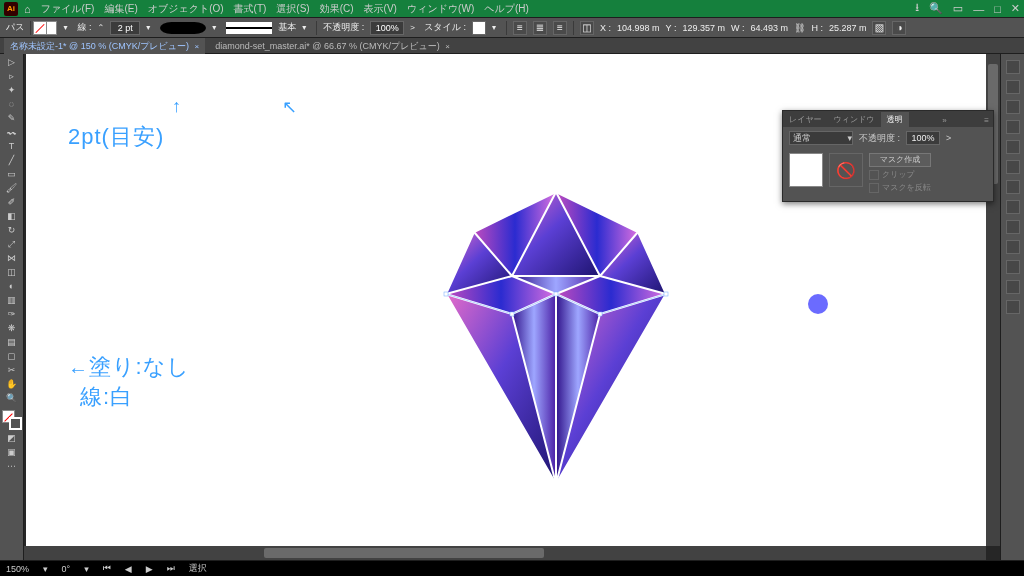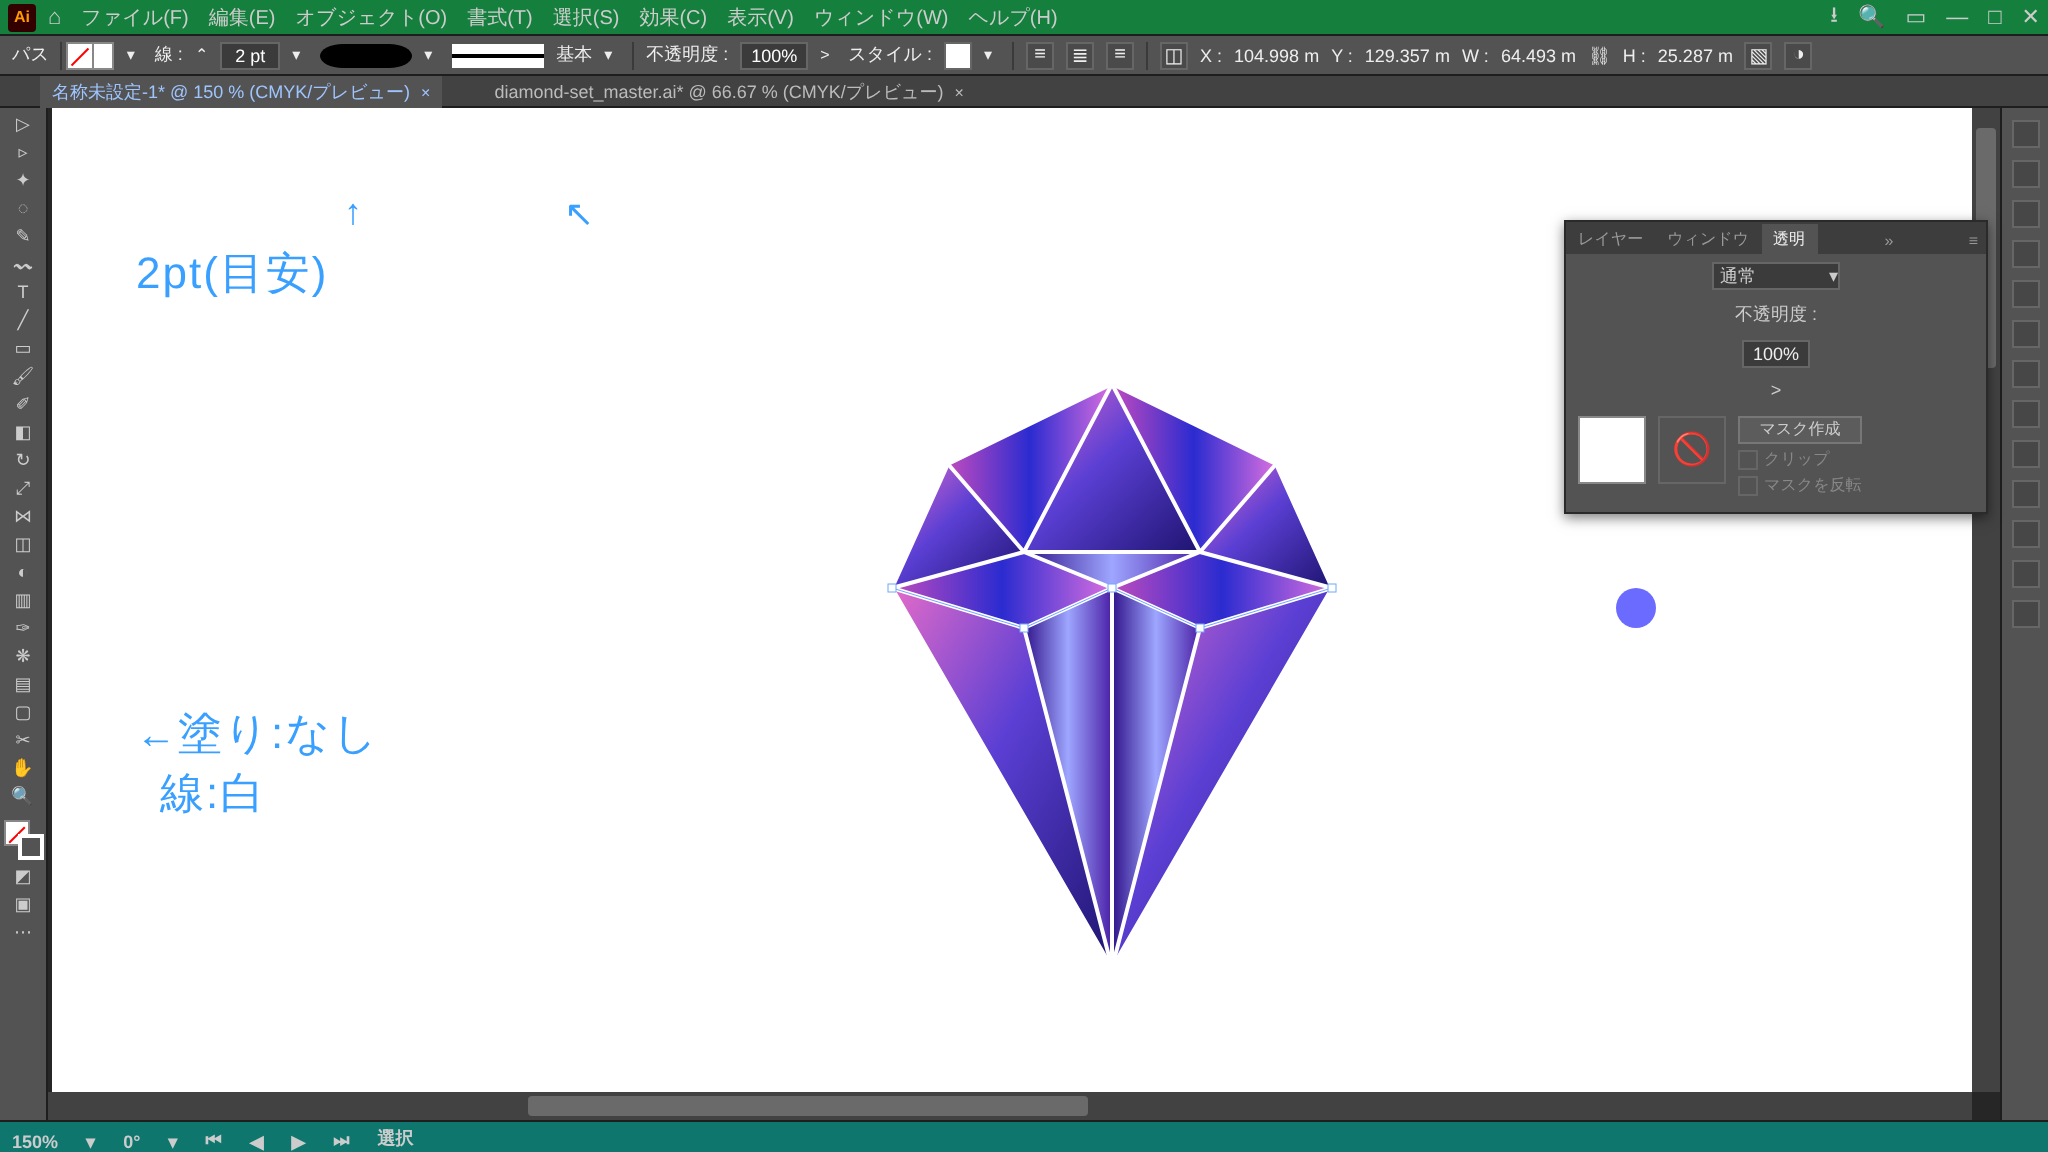--- a/index.html
+++ b/index.html
@@ -23,21 +23,21 @@
 .sw.white { background: #fff; }
 .num { width: 30px; height: 14px; background: #3b3b3b; border: 1px solid #666; color: #fff; text-align: center; line-height: 12px; }
 .brush { width: 46px; height: 12px; background: #000; border-radius: 50% / 100%; }
 .profile { width: 46px; height: 12px; background: #fff; display: flex; align-items: center; }
 .profile::before { content: ""; width: 100%; height: 2px; background: #000; }
 .drop { width: 8px; font-size: 8px; }
 .icn { width: 14px; height: 14px; display: flex; align-items: center; justify-content: center; font-size: 10px; background: #4a4a4a; border: 1px solid #666; }
 
 
 #doctabs { height: 16px; background: #424242; display: flex; align-items: center; padding-left: 4px; font-size: 9px; color: #bbb; gap: 4px; border-bottom: 1px solid #1e1e1e; }
-#doctabs .tab { padding: 0 6px; height: 16px; line-height: 16px; margin-left: 16px; }
+#doctabs .tab { padding: 0 6px; height: 16px; line-height: 16px; }
 #doctabs .tab.active { background: #535353; color: #9fc5ff; }
 #doctabs .x { font-size: 8px; margin-left: 3px; }
 
 
 #toolbox { position: absolute; left: 0; top: 54px; bottom: 16px; width: 24px; background: #535353; border-right: 1px solid #1e1e1e; display: flex; flex-direction: column; align-items: center; gap: 2px; padding-top: 2px; }
 #toolbox .tl { width: 10px; height: 10px; margin: 1px 0; display: flex; align-items: center; justify-content: center; font-size: 9px; }
 #toolbox .fillstroke { position: relative; width: 20px; height: 20px; margin-top: 4px; }
 .fs-fill { position: absolute; left: 0; top: 0; width: 13px; height: 13px; background: #fff; border: 1px solid #888; }
 .fs-fill::after { content: ""; position: absolute; left: 0; right: 0; top: 50%; border-top: 1px solid red; transform: rotate(-45deg); }
 .fs-stroke { position: absolute; right: 0; bottom: 0; width: 13px; height: 13px; background: #535353; border: 2px solid #fff; }
@@ -71,32 +71,32 @@
 #ann4 { left: 56px; top: 328px; }
 .ann-arrow { color: #39a0ff; font-size: 20px; display: inline-block; }
 .ann-arrowV { position: absolute; color: #39a0ff; font-size: 18px; }
 
 
 #transp-panel { position: absolute; right: 30px; top: 110px; width: 212px; background: #535353; border: 1px solid #2a2a2a; box-shadow: 0 2px 6px rgba(0,0,0,.5); font-size: 9px; }
 #transp-panel .tabs { display: flex; background: #3d3d3d; height: 16px; align-items: flex-end; }
 #transp-panel .tabs span { padding: 2px 6px; font-size: 8px; color: #999; }
 #transp-panel .tabs span.act { background: #535353; color: #eee; }
 #transp-panel .tabs .ext { margin-left: auto; padding: 2px 4px; }
-#transp-panel .row1 { display: flex; align-items: center; padding: 4px 6px; gap: 6px; flex-direction: column; }
+#transp-panel .row1 { display: flex; align-items: center; padding: 4px 6px; gap: 6px; }
 #transp-panel select, #transp-panel .opval { background: #3b3b3b; border: 1px solid #666; color: #eee; font-size: 9px; height: 14px; }
 #transp-panel .body { display: flex; padding: 4px 6px 8px; gap: 6px; align-items: flex-start; }
 #transp-panel .thumbx { width: 34px; height: 34px; border: 1px solid #888; background: #fff; }
 #transp-panel .maskx { width: 34px; height: 34px; border: 1px solid #666; display: flex; align-items: center; justify-content: center; color: #888; font-size: 16px; }
 #transp-panel .rcol { display: flex; flex-direction: column; gap: 2px; }
 #transp-panel .mkbtn { width: 62px; height: 14px; background: #5c5c5c; border: 1px solid #777; text-align: center; line-height: 12px; font-size: 8px; }
 #transp-panel .chk { font-size: 8px; color: #888; display: flex; align-items: center; gap: 3px; }
 #transp-panel .chk::before { content: ""; width: 8px; height: 8px; border: 1px solid #666; display: inline-block; }
 
 
-#statusbar { position: absolute; left: 0; right: 0; bottom: 0; height: 16px; background: #0f766e; display: flex; align-items: flex-end; padding: 0 6px; gap: 14px; font-size: 9px; color: #ccc; border-top: 1px solid #1e1e1e; font-weight: bold; }
+#statusbar { position: absolute; left: 0; right: 0; bottom: 0; height: 16px; background: #000000; display: flex; align-items: center; padding: 0 6px; gap: 14px; font-size: 9px; color: #ccc; border-top: 1px solid #1e1e1e; }
 </style>
 </head>
 <body>
 
 <div id="titlebar">
   <div class="appicon">Ai</div>
   <span class="home">⌂</span>
   <div class="menu">
     <span>ファイル(F)</span>
     <span>編集(E)</span>

